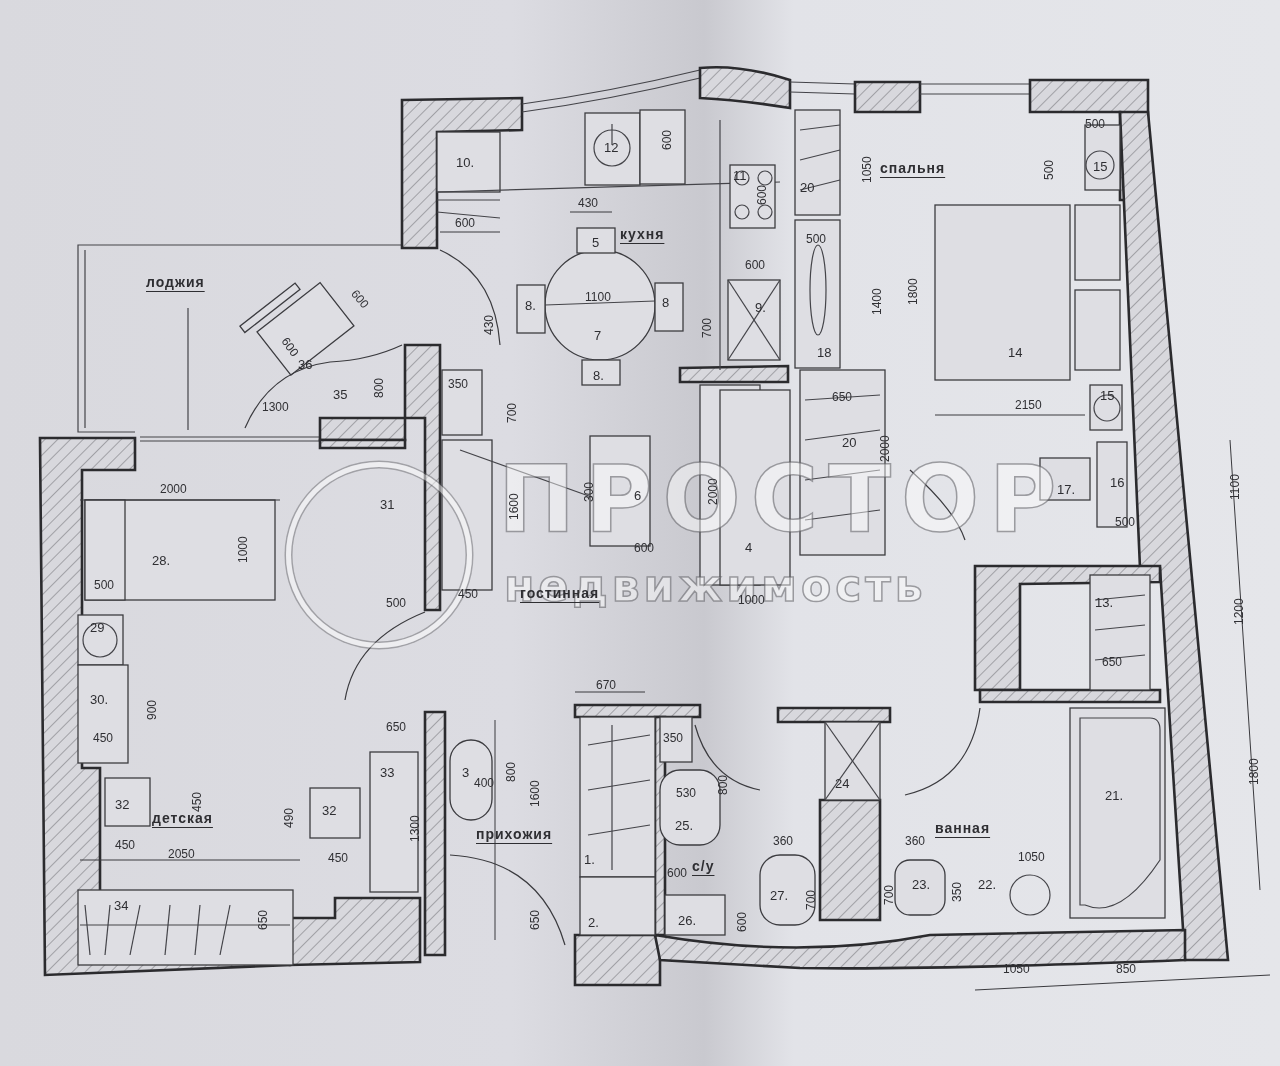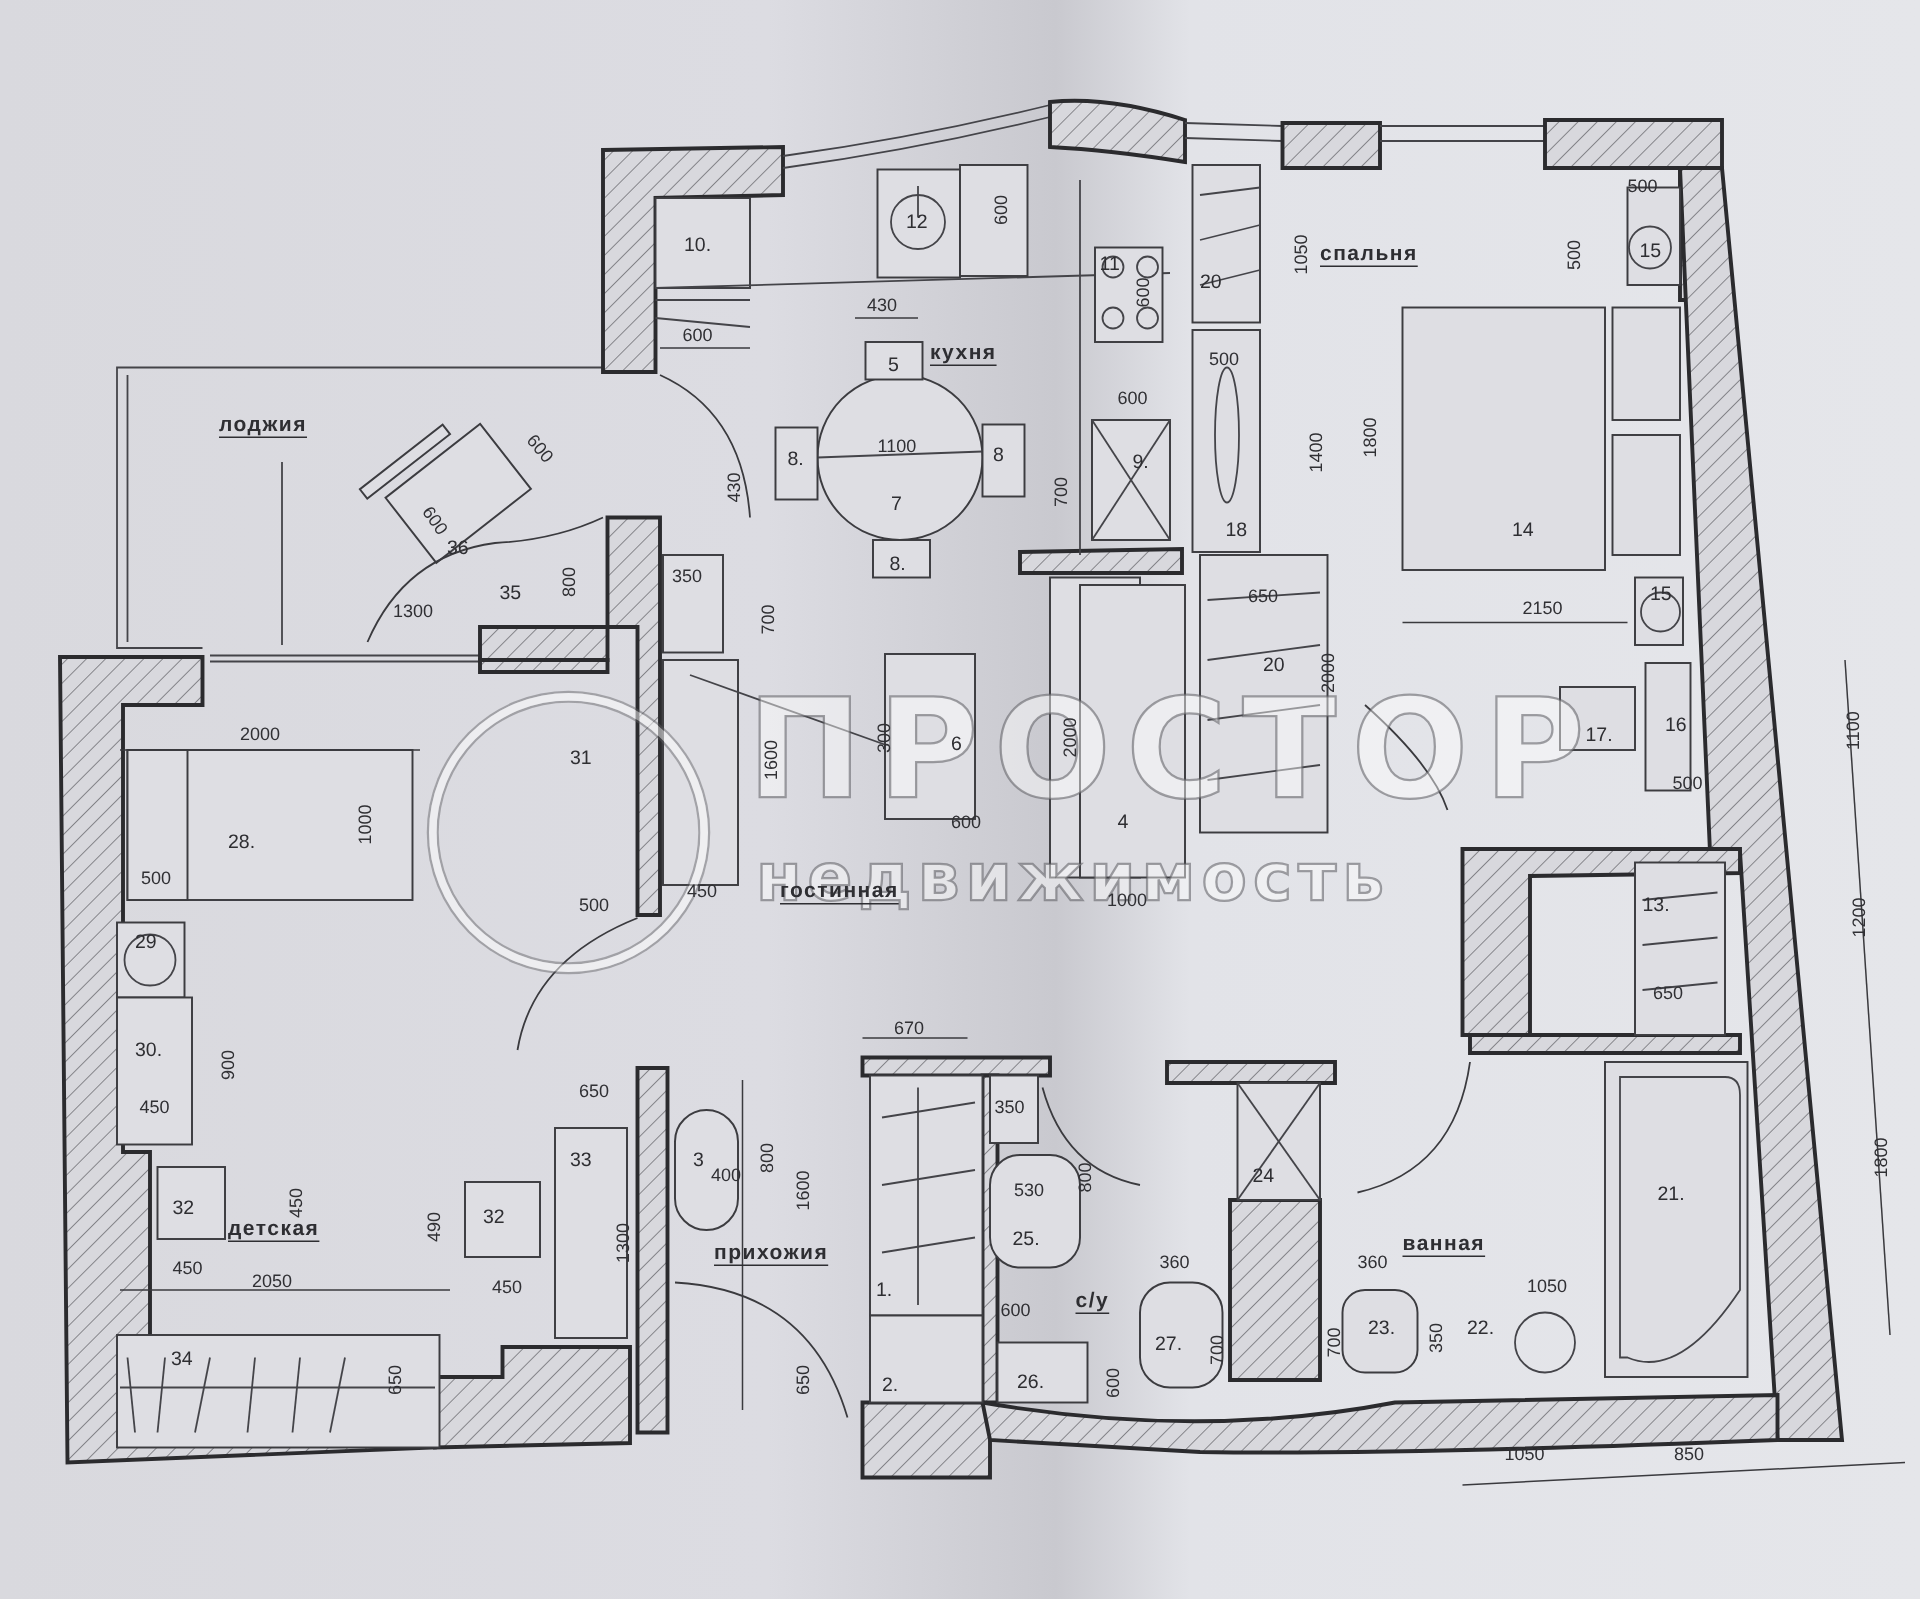--- a/index.html
+++ b/index.html
@@ -214,21 +214,21 @@
 <div class="wm-logo"></div>
 <div class="wm wm-main">ПРОСТОР</div>
 <div class="wm wm-sub">недвижимость</div>
 
 <div class="lbl room" style="left:146px;top:274px;text-decoration:underline;">лоджия</div>
 <div class="lbl room" style="left:620px;top:226px;">кухня</div>
 <div class="lbl room" style="left:880px;top:160px;">спальня</div>
 <div class="lbl room" style="left:520px;top:585px;">гостинная</div>
 <div class="lbl room" style="left:152px;top:810px;">детская</div>
 <div class="lbl room" style="left:460px;top:826px;margin-left:16px;">прихожия</div>
-<div class="lbl room" style="left:692px;top:858px;margin-left:25px;">с/у</div>
+<div class="lbl room" style="left:692px;top:858px;">с/у</div>
 <div class="lbl room" style="left:935px;top:820px;">ванная</div>
 
 <div class="lbl num" style="left:584px;top:852px;">1.</div>
 <div class="lbl num" style="left:588px;top:915px;">2.</div>
 <div class="lbl num" style="left:462px;top:765px;">3</div>
 <div class="lbl num" style="left:745px;top:540px;">4</div>
 <div class="lbl num" style="left:592px;top:235px;">5</div>
 <div class="lbl num" style="left:634px;top:488px;">6</div>
 <div class="lbl num" style="left:594px;top:328px;">7</div>
 <div class="lbl num" style="left:525px;top:298px;">8.</div>

